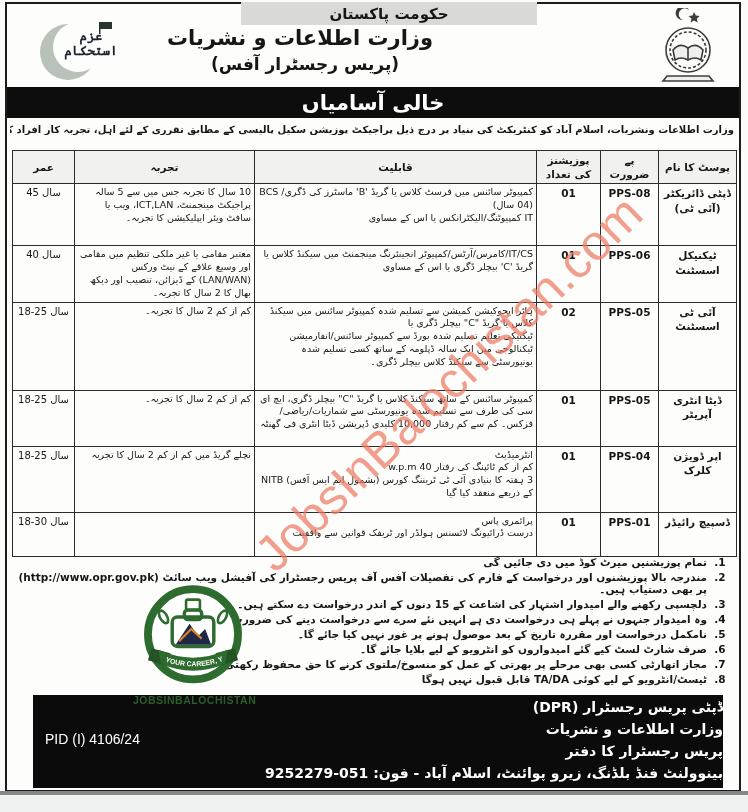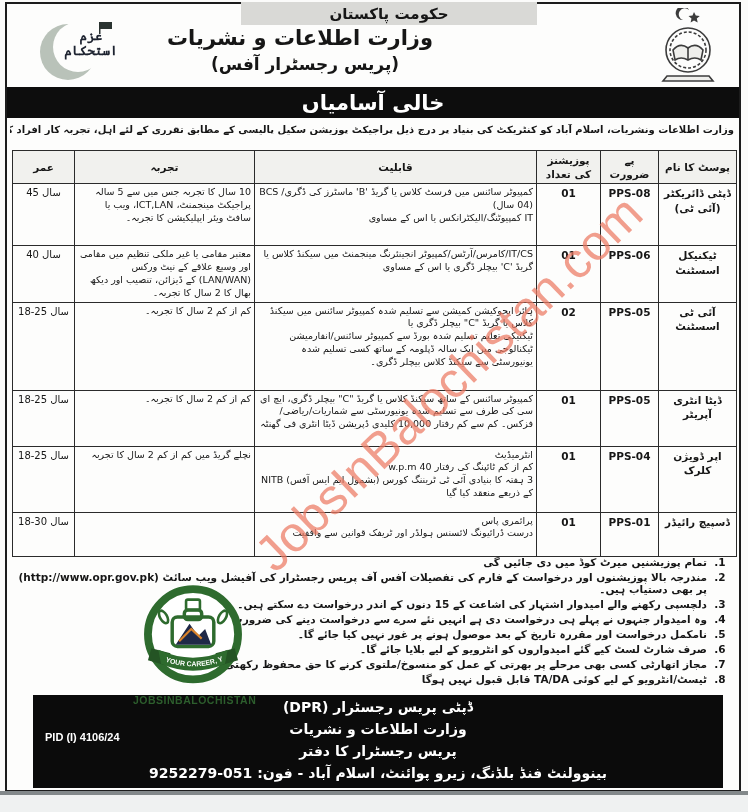--- a/index.html
+++ b/index.html
@@ -38,22 +38,22 @@
   .note .num{width:26px;flex:0 0 26px;text-align:center;}
   .note .txt{flex:1;text-align:right;padding-left:6px;}
   
   .badge{position:absolute;left:126px;top:580px;width:120px;z-index:4;text-align:center;}
   .badge-name{margin-top:2px;font-size:10.5px;font-weight:bold;letter-spacing:0.5px;color:#2d5e2d;
               font-family:"Liberation Sans",sans-serif;}
   
   .footer-box{position:absolute;left:26px;top:691px;width:690px;height:93px;background:#0b0b0b;
               color:#fff;z-index:2;overflow:hidden;}
   .footer-lines{direction:rtl;text-align:center;padding-top:1px;}
-  .footer-lines div{font-size:14px;font-weight:bold;line-height:22px;}
-  .pid{position:absolute;left:12px;top:36px;font-size:11px;font-weight:bold;color:#fff;
+  .footer-lines div{font-size:14px;font-weight:bold;line-height:22px;text-align:right;}
+  .pid{position:absolute;left:12px;top:36px;font-size:14px;font-weight:normal;color:#fff;
        font-family:"Liberation Sans",sans-serif;direction:ltr;}
   
   .diag-wm{position:absolute;left:85px;top:352px;width:740px;height:76px;z-index:6;
            transform:rotate(-44deg);text-align:center;font-size:50px;font-weight:500;
            color:rgba(235,120,98,0.72);font-family:"Liberation Sans",sans-serif;pointer-events:none;}
   .wm-bar{position:absolute;left:0;top:771px;width:748px;z-index:10;text-align:center;
           font-size:16px;font-weight:600;color:#f3f3f3;font-family:"Liberation Sans",sans-serif;
           text-shadow:0 0 2px #000,0 0 3px #000,1px 1px 2px #000,-1px -1px 2px #000;}
   .bottom-strip{position:absolute;left:0;top:791px;width:748px;height:21px;
                 background:linear-gradient(#82888a 0 4px,#eff1f1 4px);}

